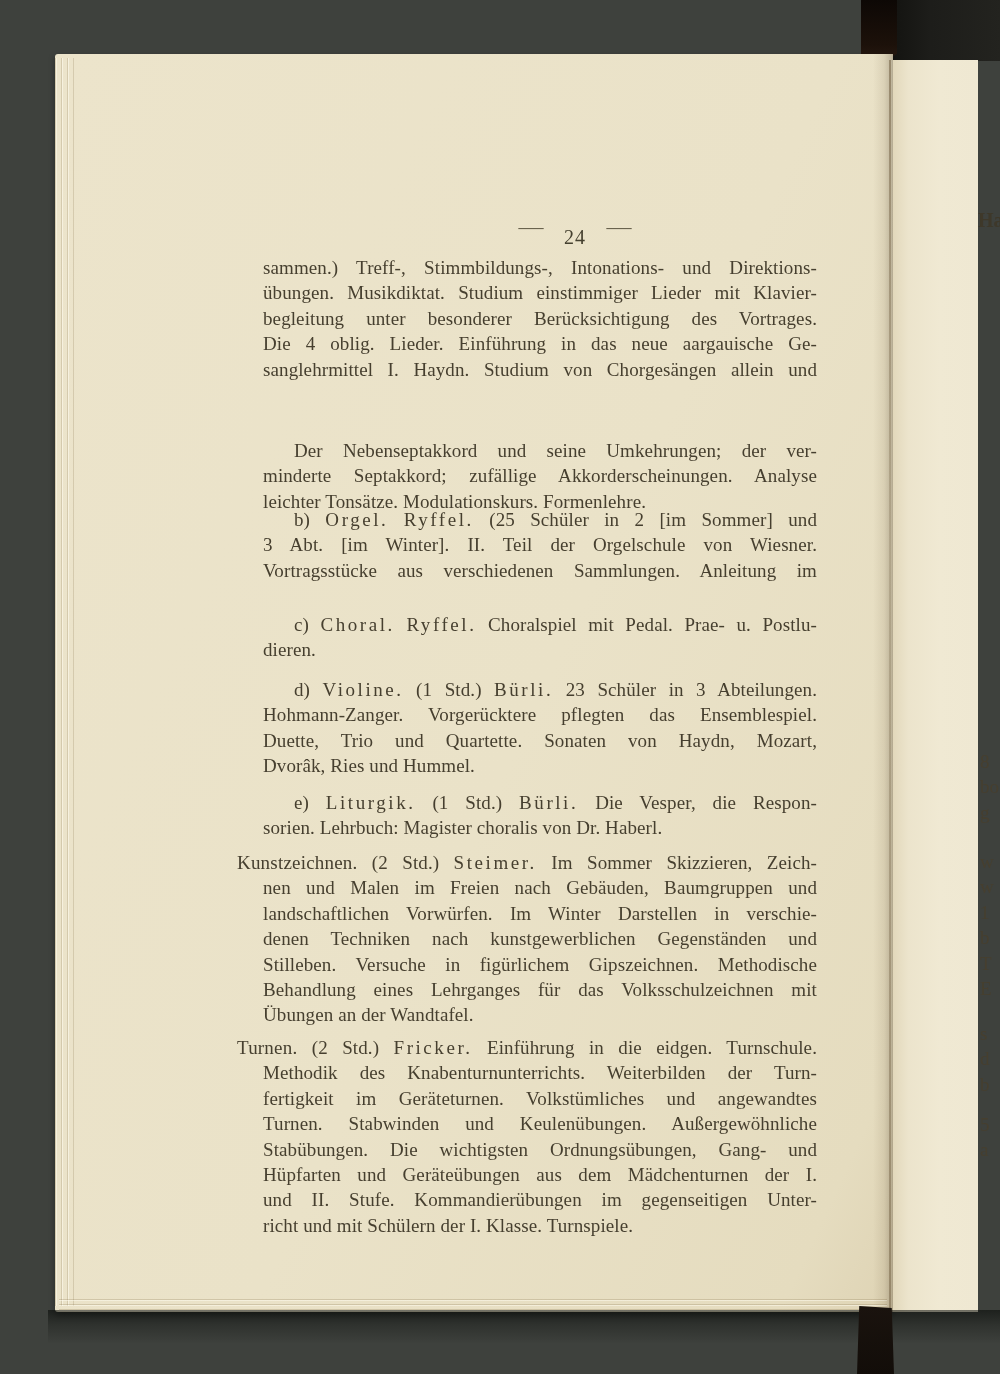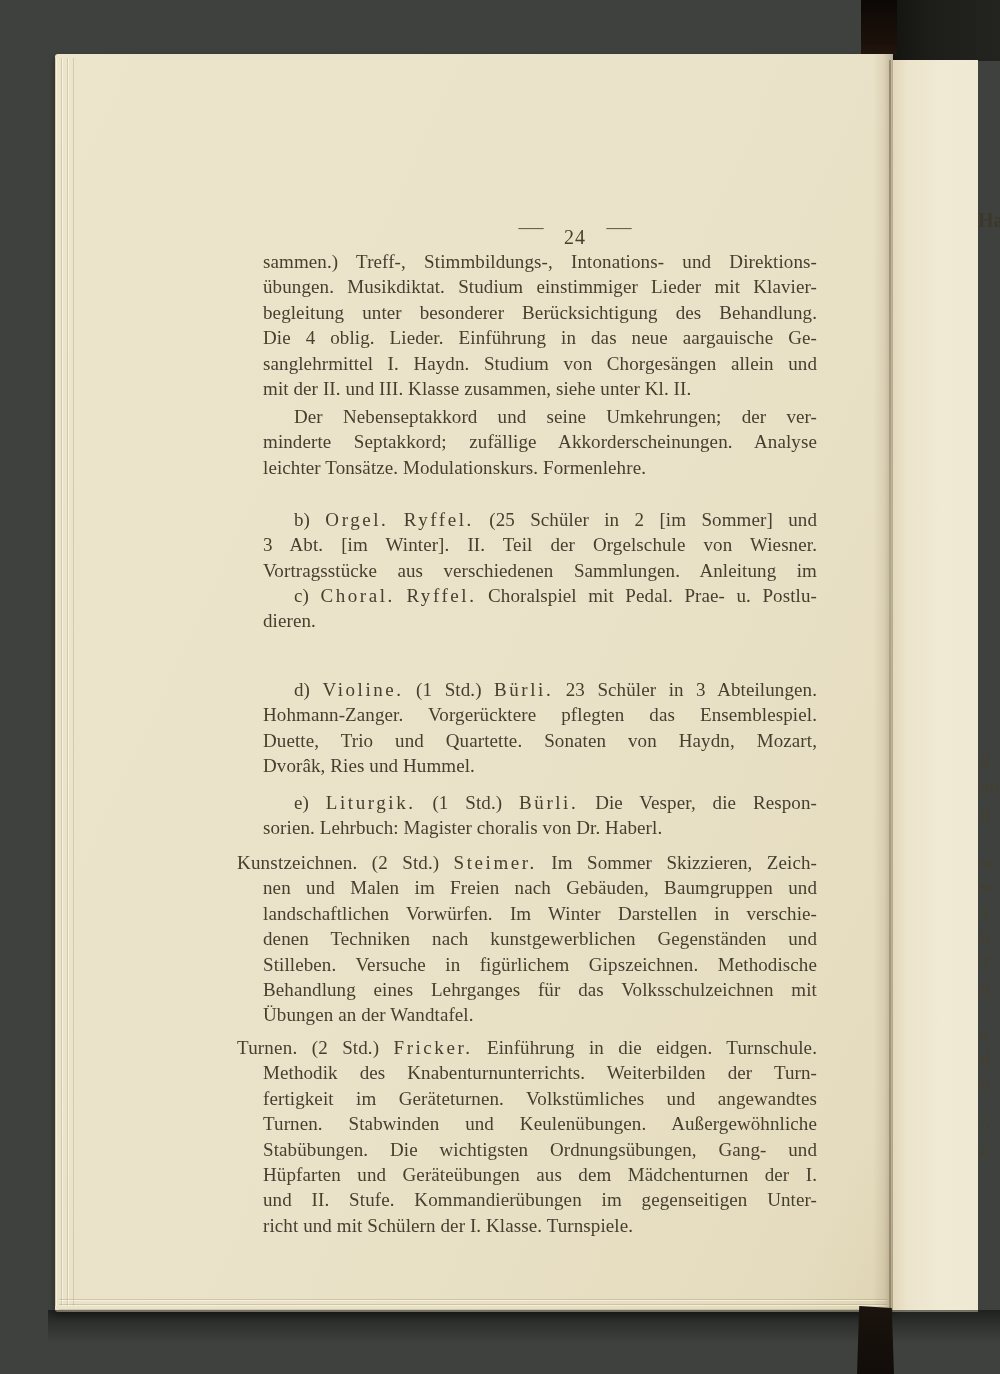--- a/index.html
+++ b/index.html
@@ -79,39 +79,38 @@
     <div class="stack-left"></div>
     <div class="stack-bottom"></div>
     <div class="gutter-crease"></div>
 
     <div class="textcol">
       <div class="pagenum-row" style="left:217px;top:213px;">
         <span class="dash">—</span>
         <span class="num">24</span>
         <span class="dash">—</span>
       </div>
-      <div class="para" style="top:249px">
+      <div class="para" style="top:255px">
           <div class="line first">sammen.) Treff-, Stimmbildungs-, Intonations- und Direktions-</div>
           <div class="line">übungen. Musikdiktat. Studium einstimmiger Lieder mit Klavier-</div>
-          <div class="line">begleitung unter besonderer Berücksichtigung des Behandlung.</div>
+          <div class="line">begleitung unter besonderer Berücksichtigung des Vortrages.</div>
           <div class="line">Die 4 oblig. Lieder. Einführung in das neue aargauische Ge-</div>
           <div class="line">sanglehrmittel I. Haydn. Studium von Chorgesängen allein und</div>
-          <div class="line last">mit der II. und III. Klasse zusammen, siehe unter Kl. II.</div>
         </div>
-      <div class="para" style="top:404px">
+      <div class="para" style="top:438px">
           <div class="line first"><span class="fi"></span>Der Nebenseptakkord und seine Umkehrungen; der ver-</div>
           <div class="line">minderte Septakkord; zufällige Akkorderscheinungen. Analyse</div>
           <div class="line last">leichter Tonsätze. Modulationskurs. Formenlehre.</div>
         </div>
       <div class="para" style="top:507px">
           <div class="line first"><span class="fi"></span>b) <span class="sperr">Orgel.</span> <span class="sperr">Ryffel.</span> (25 Schüler in 2 [im Sommer] und</div>
           <div class="line">3 Abt. [im Winter]. II. Teil der Orgelschule von Wiesner.</div>
           <div class="line">Vortragsstücke aus verschiedenen Sammlungen. Anleitung im</div>
         </div>
-      <div class="para" style="top:583px">
+      <div class="para" style="top:612px">
           <div class="line first"><span class="fi"></span>c) <span class="sperr">Choral.</span> <span class="sperr">Ryffel.</span> Choralspiel mit Pedal. Prae- u. Postlu-</div>
           <div class="line last">dieren.</div>
         </div>
       <div class="para" style="top:677px">
           <div class="line first"><span class="fi"></span>d) <span class="sperr">Violine.</span> (1 Std.) <span class="sperr">Bürli.</span> 23 Schüler in 3 Abteilungen.</div>
           <div class="line">Hohmann-Zanger. Vorgerücktere pflegten das Ensemblespiel.</div>
           <div class="line">Duette, Trio und Quartette. Sonaten von Haydn, Mozart,</div>
           <div class="line last">Dvorâk, Ries und Hummel.</div>
         </div>
       <div class="para" style="top:790px">

